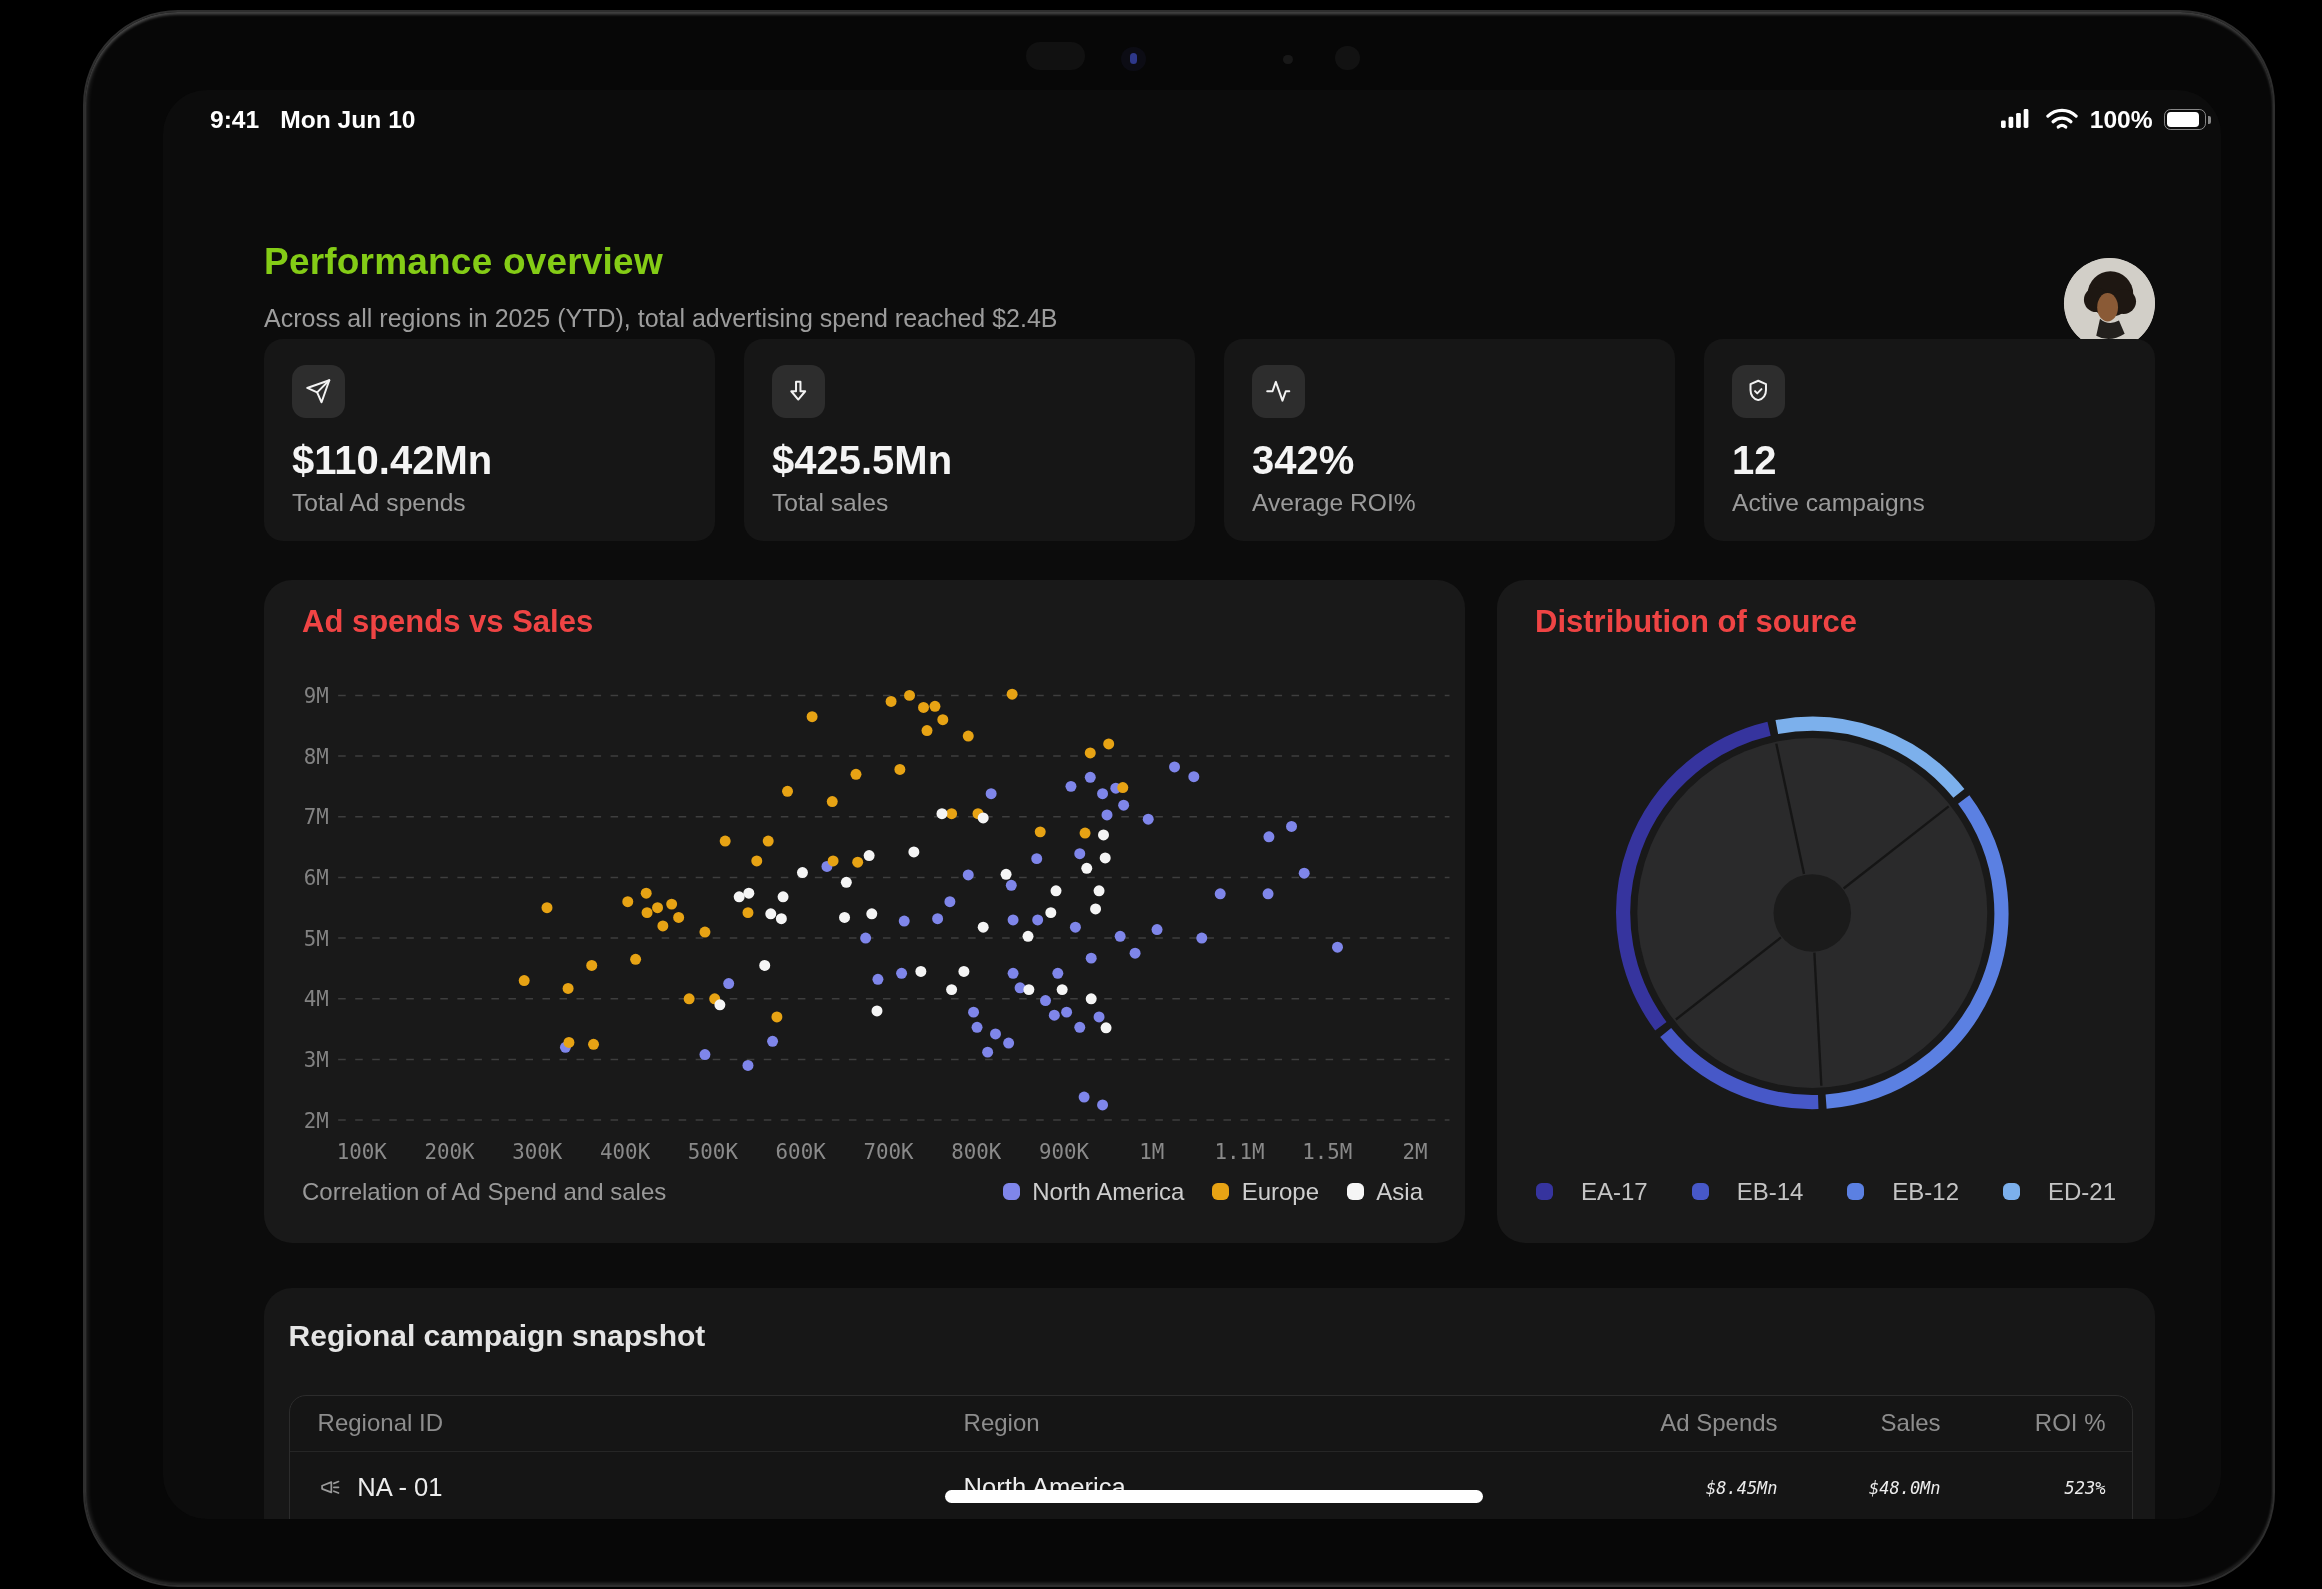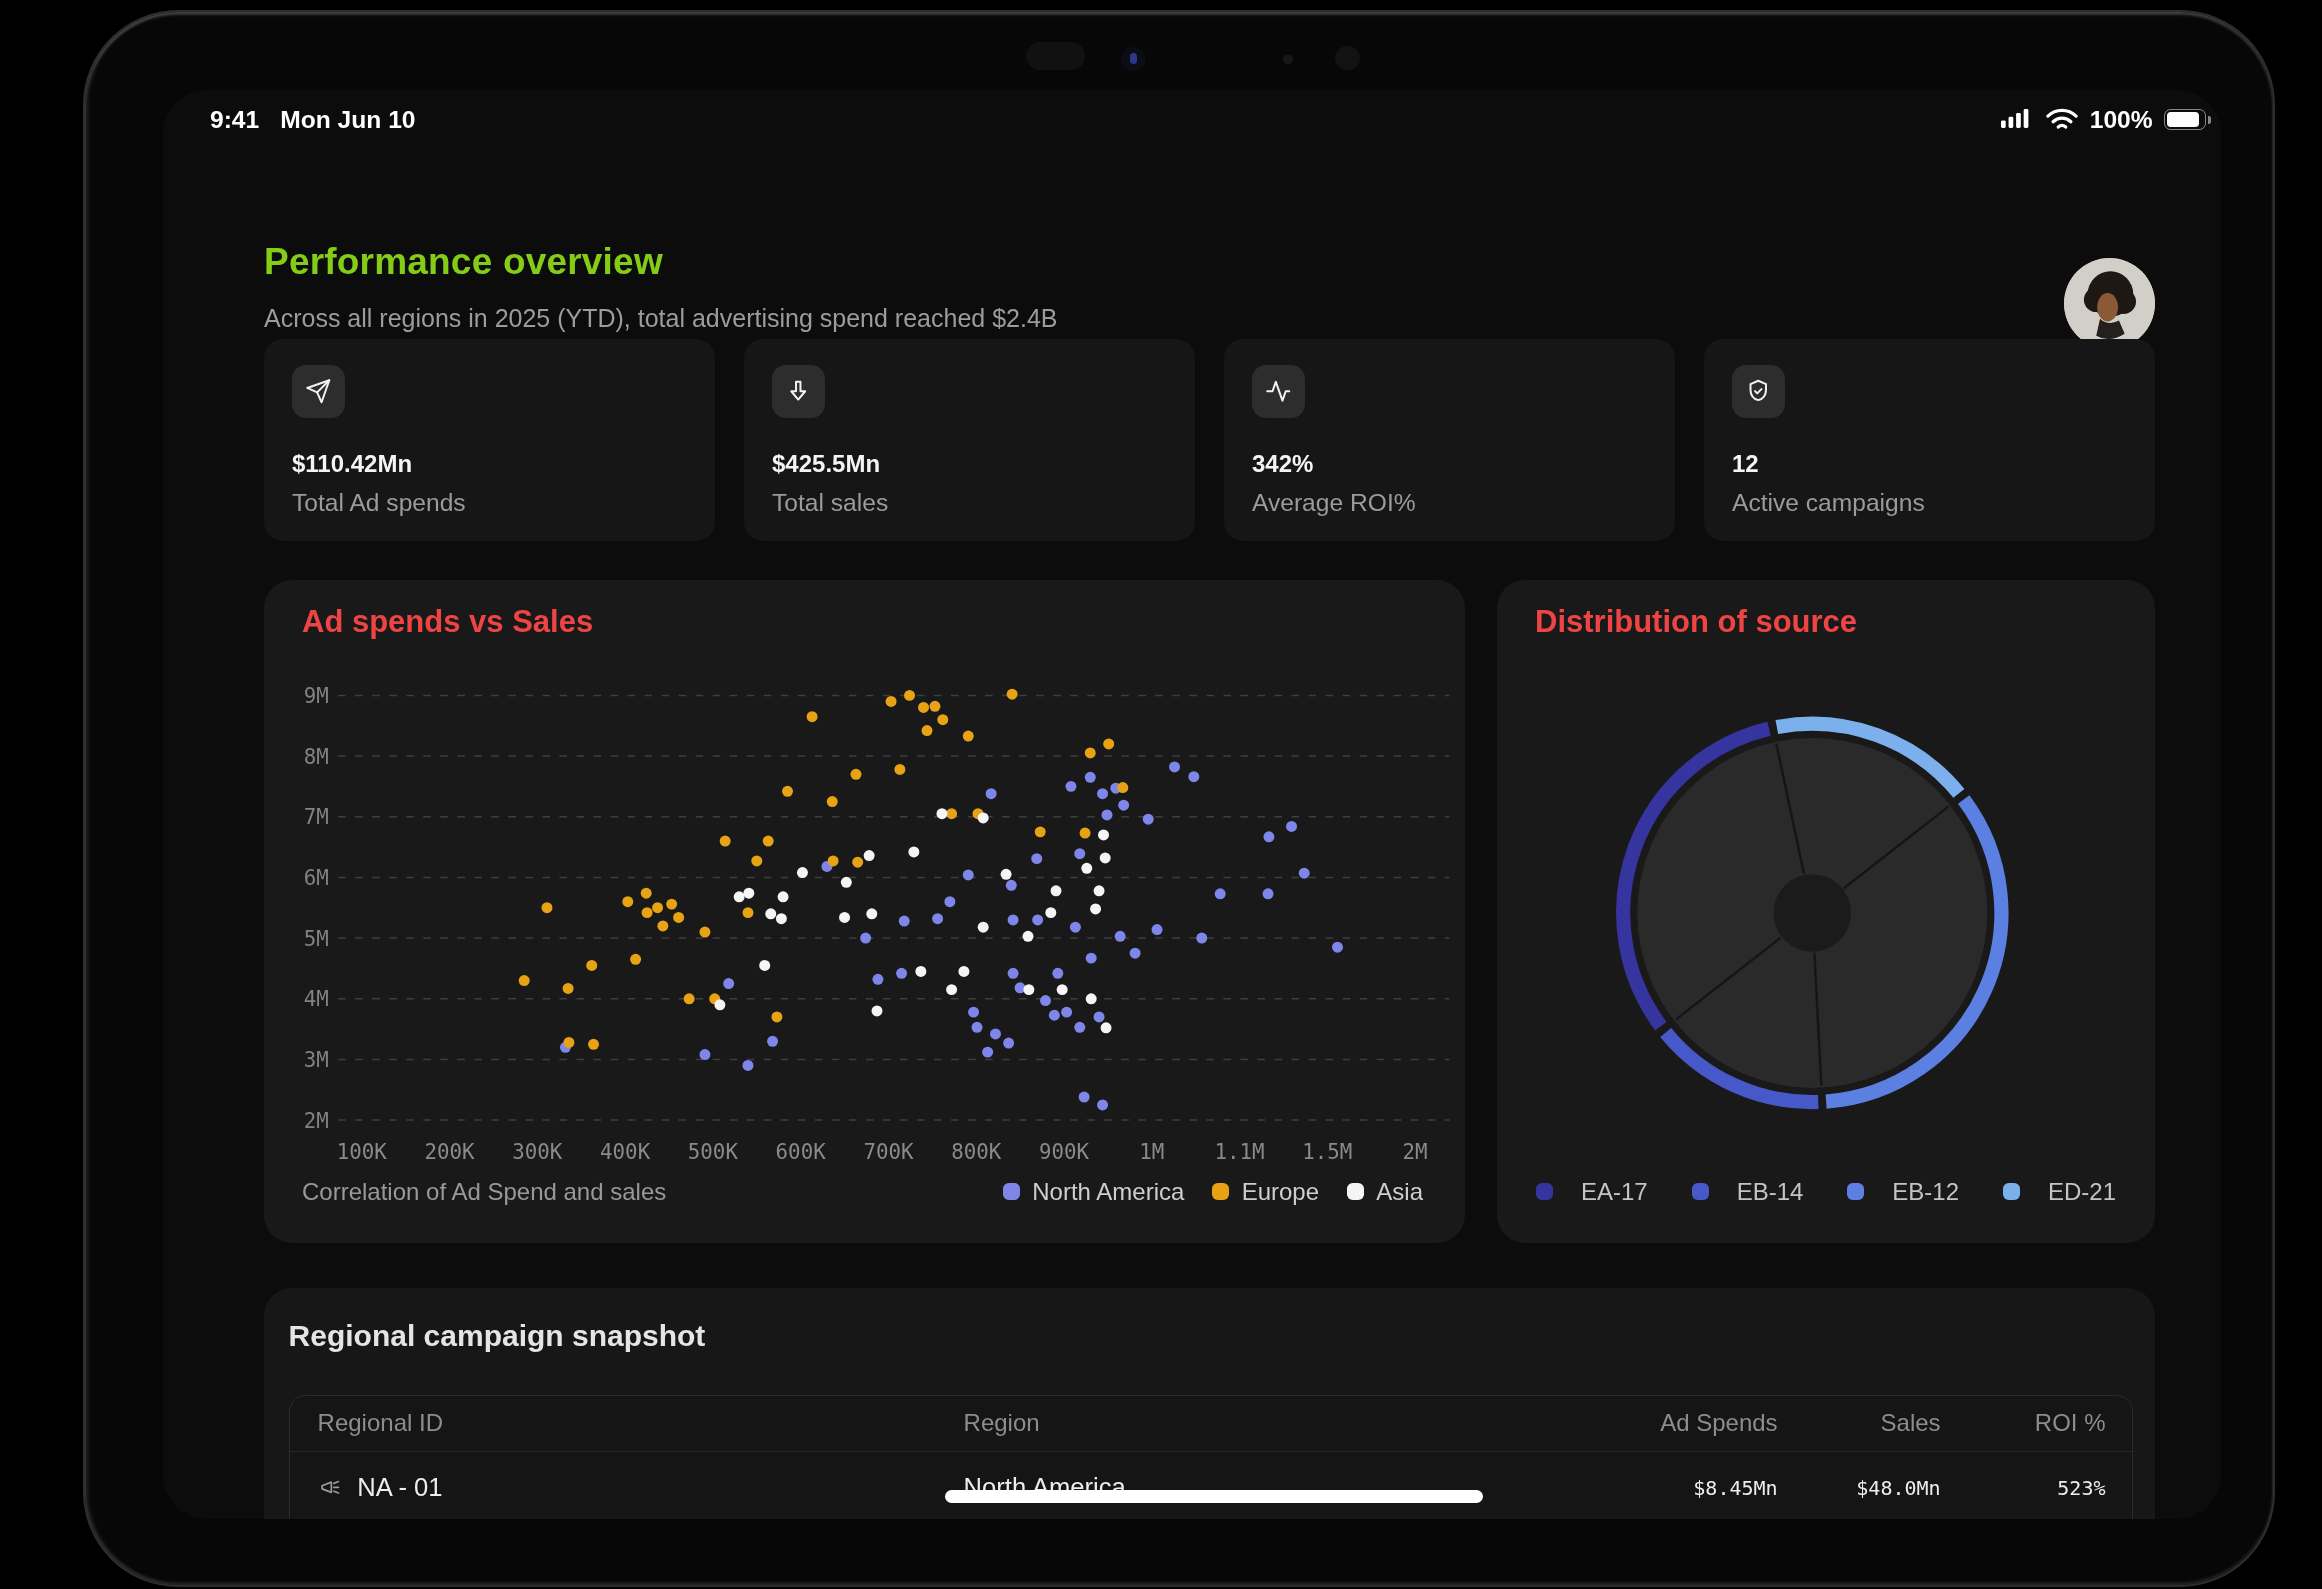--- a/index.html
+++ b/index.html
@@ -37,21 +37,21 @@
   .page-header { position:absolute; left:101px; top:151px; right:66px; }
   .page-title { color:#84cc16; font-size:37px; font-weight:600; letter-spacing:0.2px; }
   .page-sub   { margin-top:21px; color:#9c9c9c; font-size:25px; }
   .avatar { position:absolute; right:0; top:17px; width:91px; height:91px; border-radius:50%; overflow:hidden; background:#d3d0ca; }
 
   
   .kpi-row { position:absolute; left:101px; top:249px; width:1891px; display:flex; gap:29px; }
   .kpi { flex:1; height:202px; background:#161616; border-radius:19px; position:relative; padding:26.5px 28px; }
   .kpi .tile { width:53px; height:53px; background:#2d2d2d; border-radius:14px;
                display:flex; align-items:center; justify-content:center; }
-  .kpi .val  { position:absolute; left:28px; top:99px; color:#f4f4f4; font-size:24px; font-weight:700;margin-top:12px; }
+  .kpi .val  { position:absolute; left:28px; top:99px; color:#f4f4f4; font-size:40px; font-weight:700; }
   .kpi .lbl  { position:absolute; left:28px; top:150px; color:#9b9b9b; font-size:24.6px; }
 
   
   .charts-row { position:absolute; left:101px; top:490px; width:1891px; height:663px; }
   .panel { position:absolute; top:0; height:663px; background:#191919; border-radius:28px; }
   .panel.scatter { left:0; width:1201px; }
   .panel.donut   { left:1233px; width:658px; }
   .panel-title { position:absolute; left:38px; top:24px; color:#ef4444; font-size:31px; font-weight:600; }
 
   .chart-footer { position:absolute; left:38px; right:42px; top:598px; display:flex; align-items:center; }
@@ -70,21 +70,21 @@
   .tbl { position:absolute; left:24.6px; right:22px; top:107px; height:274px;
          border:1.9px solid #2c2c2c; border-radius:17px; overflow:hidden; background:#151515; }
   .tbl .hrow { display:flex; align-items:center; height:56px; color:#8d8d8d; font-size:24px;
                border-bottom:1.9px solid #262626; }
   .tbl .drow { display:flex; align-items:center; height:72px; color:#ededed; font-size:25.6px; }
   .c1 { width:674px; padding-left:28px; display:flex; align-items:center; gap:15px; }
   .c2 { width:530px; }
   .c3 { width:284px; text-align:right; }
   .c4 { width:163px; text-align:right; }
   .c5 { flex:1; text-align:right; padding-right:26.5px; }
-  .numcell { font-family:"DejaVu Sans Mono", monospace; font-size:20px; }
+  .numcell { font-family:"DejaVu Sans Mono", monospace; font-size:17px;font-style:italic; }
 
   .home-indicator { position:absolute; left:782px; top:1400px; width:538px; height:13.2px;
                     background:#fff; border-radius:7.6px; z-index:50; }
 
   svg { display:block; }
 </style>
 </head>
 <body>
 
 <div class="device">

